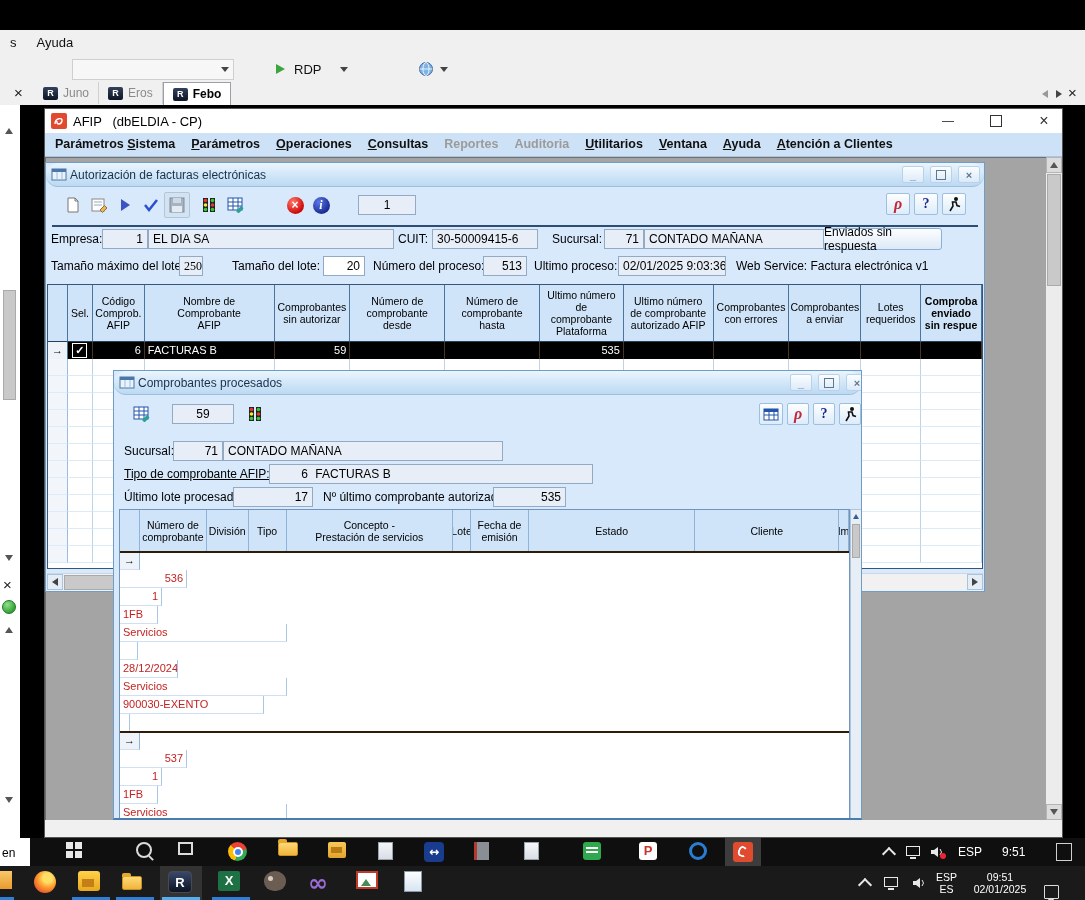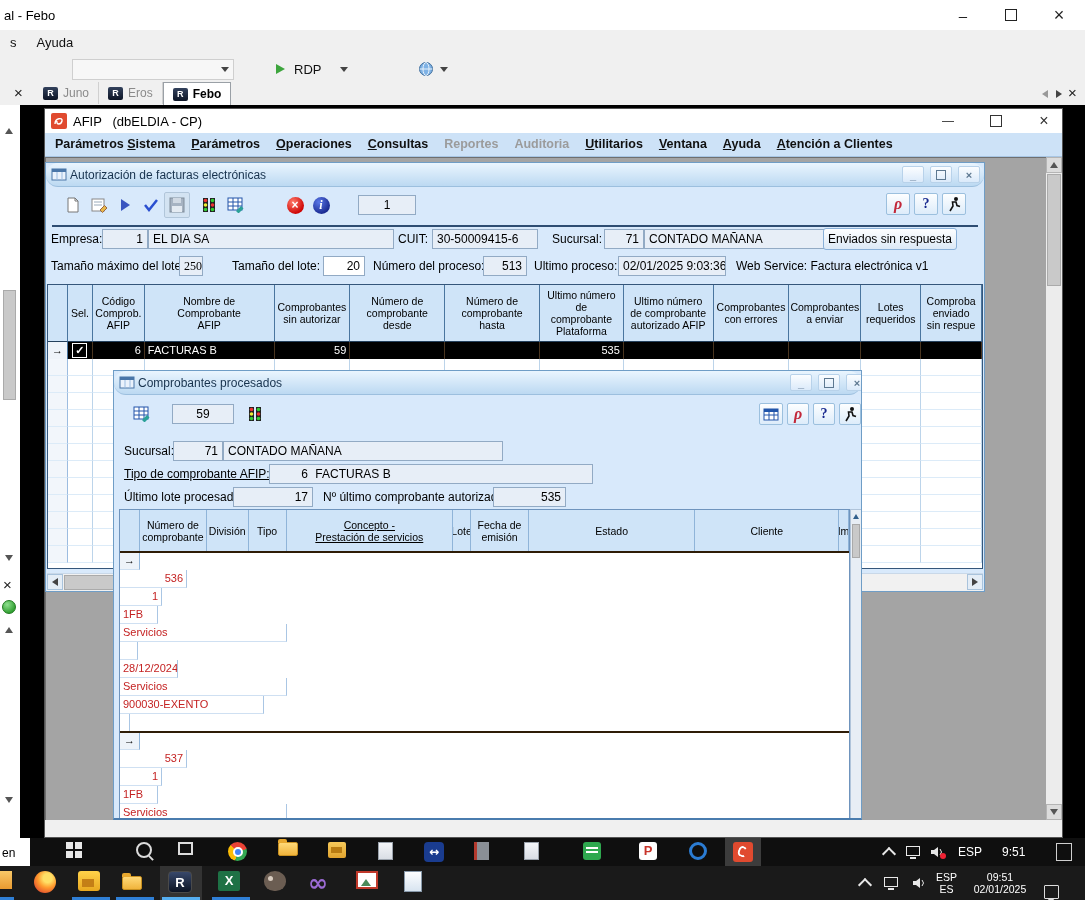--- a/index.html
+++ b/index.html
@@ -157,28 +157,20 @@
   .spk-svg{display:block;}
   .red-badge{position:absolute;width:6px;height:6px;border-radius:50%;background:#e23;right:-2px;bottom:-1px;}
   .notif-icon{width:15px;height:14px;border:1.5px solid #dcdcdc;border-radius:1px;position:relative;box-sizing:border-box;}
   .notif-icon::after{content:"";position:absolute;left:2px;bottom:-5px;border-left:4px solid transparent;border-right:4px solid transparent;border-top:5px solid #dcdcdc;}
 </style>
 </head>
 <body>
 
 <div id="screen">
 
-  <div id="host-titlebar" class="abs">
-    <span id="host-title" class="abs">al - Febo</span>
-    <div class="abs host-ctrl hc-min" style="left:940px;"></div>
-    <div class="abs host-ctrl hc-max" style="left:988px;">
-        <span></span>
-      </div>
-    <div class="abs host-ctrl hc-close" style="left:1036px;"></div>
-  </div>
 
   <div id="host-menubar" class="abs"><span class="host-menu-item">s</span><span class="host-menu-item">Ayuda</span></div>
 
   <div id="host-toolbar" class="abs">
     <div id="host-combo" class="abs">
       <div class="caret abs" style="right:4px;top:7px;"></div>
     </div>
     <div class="abs play-green" style="left:276px;top:8px;"></div>
     <span id="rdp-label" class="abs" style="left:294px;top:6px;">RDP</span>
     <div class="caret abs" style="left:340px;top:11px;"></div>
@@ -343,21 +335,21 @@
     <div class="abs sep-line" style="left:6px;top:62px;width:926px;"></div>
 
     <span class="abs flabel" style="left:5px;top:66px;">Empresa:</span>
     <div class="abs fbox ar" style="left:56px;top:66px;width:46px;">1</div>
     <div class="abs fbox" style="left:102px;top:66px;width:246px;">EL DIA SA</div>
     <span class="abs flabel" style="left:352px;top:66px;">CUIT:</span>
     <div class="abs fbox" style="left:386px;top:66px;width:106px;">30-50009415-6</div>
     <span class="abs flabel" style="left:506px;top:66px;">Sucursal:</span>
     <div class="abs fbox ar" style="left:558px;top:66px;width:40px;">71</div>
     <div class="abs fbox" style="left:598px;top:66px;width:192px;">CONTADO MAÑANA</div>
-    <div class="abs win-btn" style="left:777px;top:65px;width:134px;height:22px;">Enviados sin respuesta</div>
+    <div class="abs win-btn" style="left:777px;top:65px;width:119px;height:22px;">Enviados sin respuesta</div>
 
     <span class="abs flabel" style="left:5px;top:93px;">Tamaño máximo del lote:</span>
     <div class="abs fbox ar" style="left:133px;top:93px;width:24px;font-family:Liberation Serif, serif;">250</div>
     <span class="abs flabel" style="left:186px;top:93px;">Tamaño del lote:</span>
     <div class="abs fbox white ar" style="left:277px;top:93px;width:42px;">20</div>
     <span class="abs flabel" style="left:327px;top:93px;">Número del proceso:</span>
     <div class="abs fbox ar" style="left:437px;top:93px;width:44px;">513</div>
     <span class="abs flabel" style="left:488px;top:93px;">Ultimo proceso:</span>
     <div class="abs fbox" style="left:572px;top:93px;width:108px;">02/01/2025 9:03:36</div>
     <span class="abs flabel" style="left:690px;top:93px;">Web Service: Factura electrónica v1</span>
@@ -386,21 +378,21 @@
 Plataforma</div>
           <div class="ga-h" style="width: 90px;">Ultimo número
 de comprobante
 autorizado AFIP</div>
           <div class="ga-h" style="width: 76px;">Comprobantes
 con errores</div>
           <div class="ga-h" style="width: 72px;">Comprobantes
 a enviar</div>
           <div class="ga-h" style="width: 60px;">Lotes
 requeridos</div>
-          <div class="ga-h" style="width: 61px;">Comproba
+          <div class="ga-h" style="width: 61px; font-weight: bold;">Comproba
 enviado
 sin respue</div>
         </div>
       <div id="grid-a-rows">
           <div class="g-row ga-black">
             <div class="gc marker" style="width: 20px;">→</div>
             <div class="gc" style="width: 25px; text-align: center;"><span class="chk">✓</span></div>
             <div class="gc ar" style="width: 52px;">6</div>
             <div class="gc" style="width: 130px;">FACTURAS B</div>
             <div class="gc ar" style="width: 76px;">59</div>
@@ -685,21 +677,21 @@
     <span class="abs flabel" style="left:209px;top:116px;">Nº último comprobante autorizado:</span>
     <div class="abs fbox ar" style="left:379px;top:116px;width:73px;">535</div>
 
     <div class="abs grid" style="left:5px;top:138px;width:731px;height:310px;border:1px solid #6f94bd;border-bottom:none;box-sizing:border-box;overflow:hidden;">
       <div id="grid-b-header" class="g-head">
           <div class="gb-h" style="width: 20px;"></div>
           <div class="gb-h" style="width: 67px;">Número de
 comprobante</div>
           <div class="gb-h" style="width: 42px;">División</div>
           <div class="gb-h" style="width: 38px;">Tipo</div>
-          <div class="gb-h" style="width: 167px; text-decoration: underline;">Concepto -
+          <div class="gb-h" style="width: 167px;">Concepto -
 Prestación de servicios</div>
           <div class="gb-h" style="width: 18px;">Lote</div>
           <div class="gb-h" style="width: 58px;">Fecha de
 emisión</div>
           <div class="gb-h" style="width: 167px;">Estado</div>
           <div class="gb-h" style="width: 144px;">Cliente</div>
           <div class="gb-h" style="width: 10px;">Im</div>
         </div>
       <div id="grid-b-rows">
           <div class="gb-row red">

